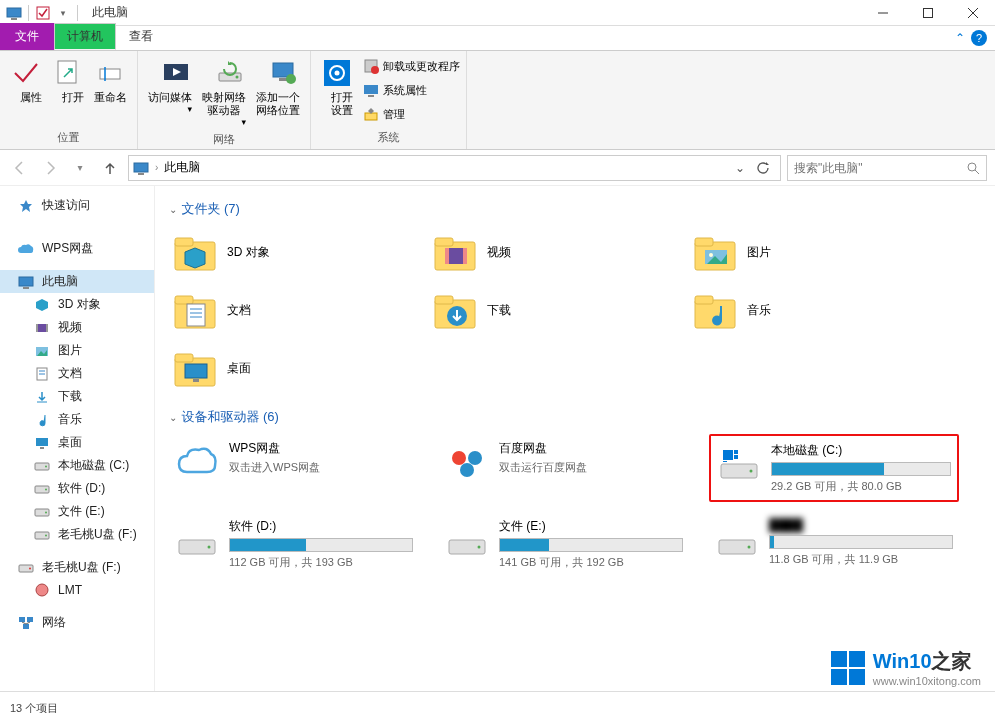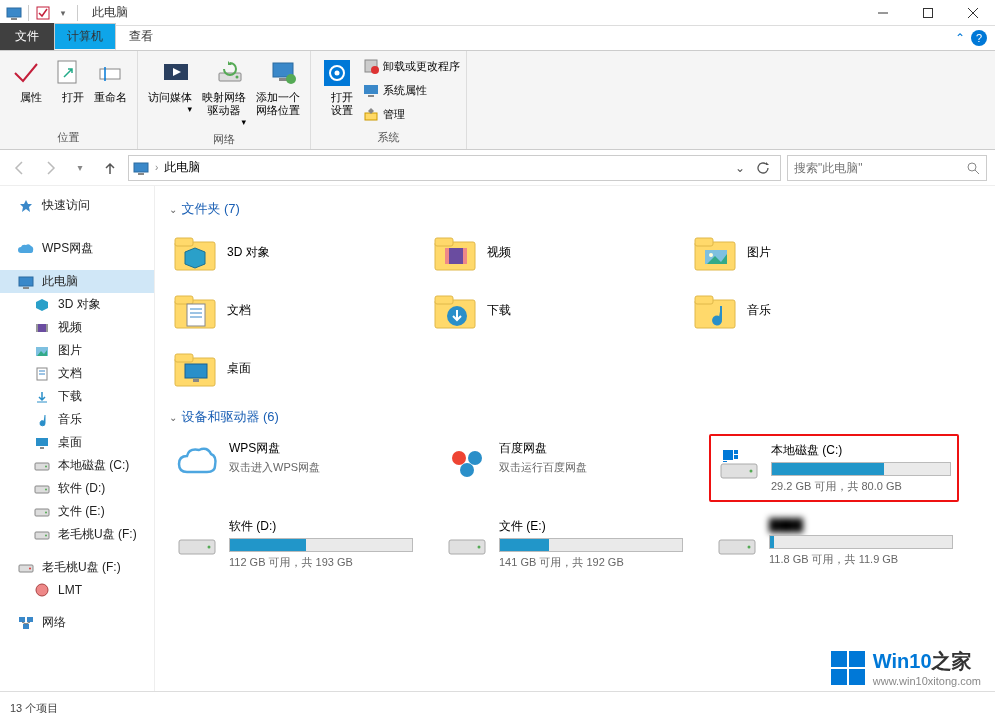--- a/index.html
+++ b/index.html
@@ -10,22 +10,22 @@
 .titlebar .qat { display: flex; align-items: center; gap: 4px; padding: 0 6px; }
 .titlebar .qat-icon { width: 16px; height: 16px; display: flex; align-items: center; justify-content: center; }
 .titlebar .sep { width: 1px; height: 16px; background: #ccc; margin: 0 2px; }
 .titlebar .title { flex: 1; padding-left: 6px; font-size: 12px; color: #333; }
 .titlebar .winbtns { display: flex; }
 .titlebar .winbtn { width: 45px; height: 26px; display: flex; align-items: center; justify-content: center; color: #555; }
 
 
 .tabs { height: 24px; display: flex; align-items: flex-end; background: #fff; position: relative; }
 .tab { padding: 4px 12px; font-size: 12px; color: #333; border: 1px solid transparent; }
-.tab.file { background: #404040; color: #fff; padding: 4px 14px; }
-.tab.active { background: #0ea5e9; border: 1px solid #ccc; border-bottom: 1px solid #f5f5f5; }
+.tab.file { background: #a21caf; color: #fff; padding: 4px 14px; }
+.tab.active { background: #22c55e; border: 1px solid #ccc; border-bottom: 1px solid #f5f5f5; }
 .tabs .help { position: absolute; right: 8px; top: 4px; display: flex; gap: 6px; align-items: center; }
 .help-circle { width: 16px; height: 16px; border-radius: 50%; background: #0078d7; color: #fff; display: flex; align-items: center; justify-content: center; font-size: 11px; }
 
 
 .ribbon { height: 100px; background: #f5f5f5; border-top: 1px solid #ccc; border-bottom: 1px solid #ccc; display: flex; }
 .ribbon-group { border-right: 1px solid #ddd; padding: 4px 6px 2px; display: flex; flex-direction: column; justify-content: space-between; }
 .ribbon-group .buttons { display: flex; gap: 2px; }
 .ribbon-btn { display: flex; flex-direction: column; align-items: flex-end; justify-content: flex-start; padding: 2px 4px; min-width: 40px; text-align: center; font-size: 11px; line-height: 1.2; }
 .ribbon-btn .ico { width: 32px; height: 32px; margin-bottom: 2px; display: flex; align-items: center; justify-content: center; }
 .ribbon-group .group-label { text-align: center; font-size: 11px; color: #555; padding: 2px 0; }

